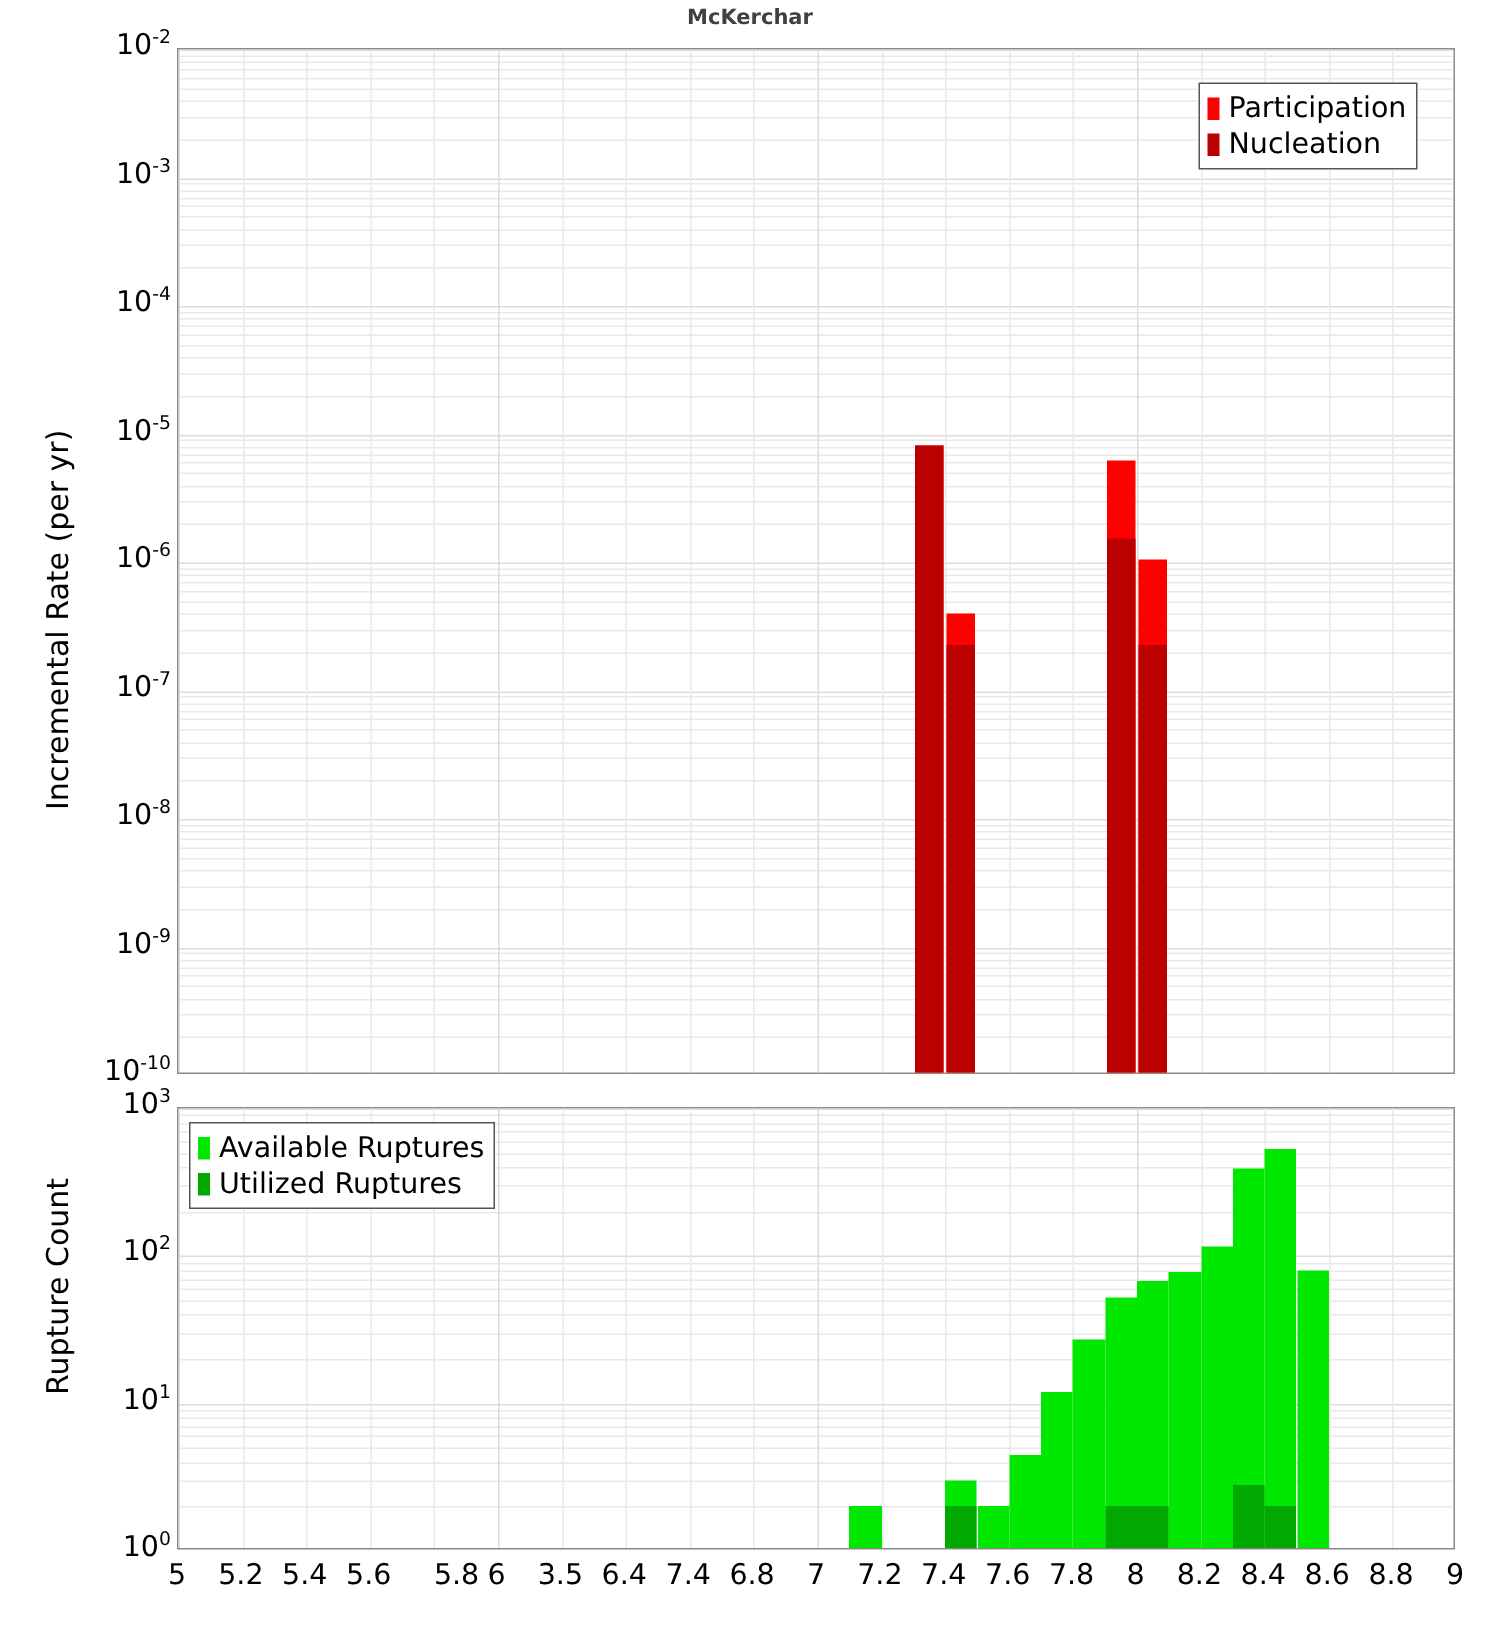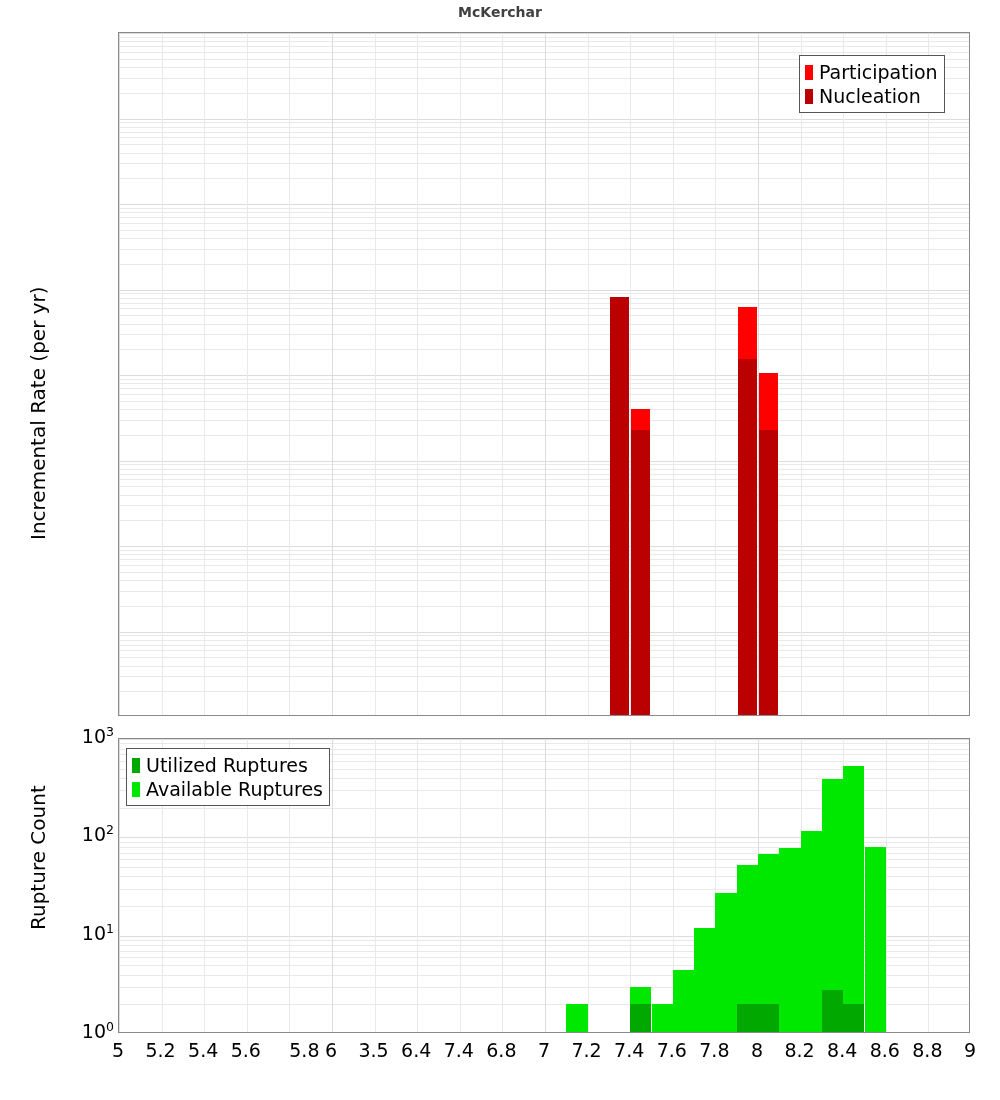--- a/index.html
+++ b/index.html
@@ -131,20 +131,31 @@
 <body>
 
 <div id="figure">
 
   <div id="chart-title">McKerchar</div>
 
   <div class="panel" id="panel-top" style="left:0px; top:0px; width:1000px; height:730px;">
 
     <div class="ylabel" style="left:26px; top:540px;">Incremental Rate (per yr)</div>
 
+    <div id="ytick-col-top" class="ytick-col" style="left:52px; top:0px; height:730px;">
+        <div class="ytick" style="top: 21px;">10<sup>-2</sup></div>
+        <div class="ytick" style="top: 106.5px;">10<sup>-3</sup></div>
+        <div class="ytick" style="top: 192px;">10<sup>-4</sup></div>
+        <div class="ytick" style="top: 277.5px;">10<sup>-5</sup></div>
+        <div class="ytick" style="top: 363px;">10<sup>-6</sup></div>
+        <div class="ytick" style="top: 448.5px;">10<sup>-7</sup></div>
+        <div class="ytick" style="top: 534px;">10<sup>-8</sup></div>
+        <div class="ytick" style="top: 619.5px;">10<sup>-9</sup></div>
+        <div class="ytick" style="top: 705px;">10<sup>-10</sup></div>
+      </div>
 
     <div class="plot-area" id="plot-top" style="left:118px; top:32px; width:852px; height:684px;">
       <div id="grid-top">
           <div class="gridline-h" style="top: 658px;"></div>
           <div class="gridline-h" style="top: 643px;"></div>
           <div class="gridline-h" style="top: 633px;"></div>
           <div class="gridline-h" style="top: 624px;"></div>
           <div class="gridline-h" style="top: 617px;"></div>
           <div class="gridline-h" style="top: 612px;"></div>
           <div class="gridline-h" style="top: 607px;"></div>
@@ -336,26 +347,26 @@
           <div class="bar" style="left: 511.2px; width: 21.3px; top: 265.399px; height: 31.6013px; background: rgb(0, 168, 0); z-index: 2;"></div>
           <div class="bar" style="left: 617.7px; width: 21.3px; top: 265.399px; height: 31.6013px; background: rgb(0, 168, 0); z-index: 2;"></div>
           <div class="bar" style="left: 639px; width: 21.3px; top: 265.399px; height: 31.6013px; background: rgb(0, 168, 0); z-index: 2;"></div>
           <div class="bar" style="left: 702.9px; width: 21.3px; top: 251.029px; height: 45.9705px; background: rgb(0, 168, 0); z-index: 2;"></div>
           <div class="bar" style="left: 724.2px; width: 21.3px; top: 265.399px; height: 31.6013px; background: rgb(0, 168, 0); z-index: 2;"></div>
         </div>
     </div>
 
     <div class="legend" id="legend-bottom" style="left:126px; top:18px;">
     <div class="legend-row">
+          <span class="legend-swatch" style="background: rgb(0, 232, 0);"></span>
+          <span class="legend-text">Available Ruptures</span>
+        </div>
+        <div class="legend-row">
           <span class="legend-swatch" style="background: rgb(0, 168, 0);"></span>
           <span class="legend-text">Utilized Ruptures</span>
-        </div>
-        <div class="legend-row">
-          <span class="legend-swatch" style="background: rgb(0, 232, 0);"></span>
-          <span class="legend-text">Available Ruptures</span>
         </div>
       </div>
 
     <div id="xticks">
         <div class="xtick" style="left: 118px; top: 309px;">5</div>
         <div class="xtick" style="left: 160.6px; top: 309px;">5.2</div>
         <div class="xtick" style="left: 203.2px; top: 309px;">5.4</div>
         <div class="xtick" style="left: 245.8px; top: 309px;">5.6</div>
         <div class="xtick" style="left: 288.4px; top: 309px; margin-left: 16px;">5.8</div>
         <div class="xtick" style="left: 331px; top: 309px;">6</div>

